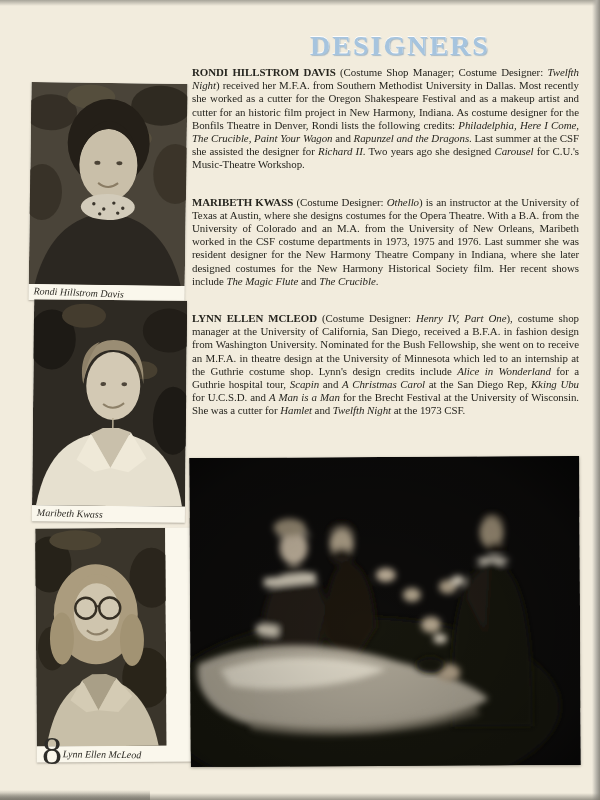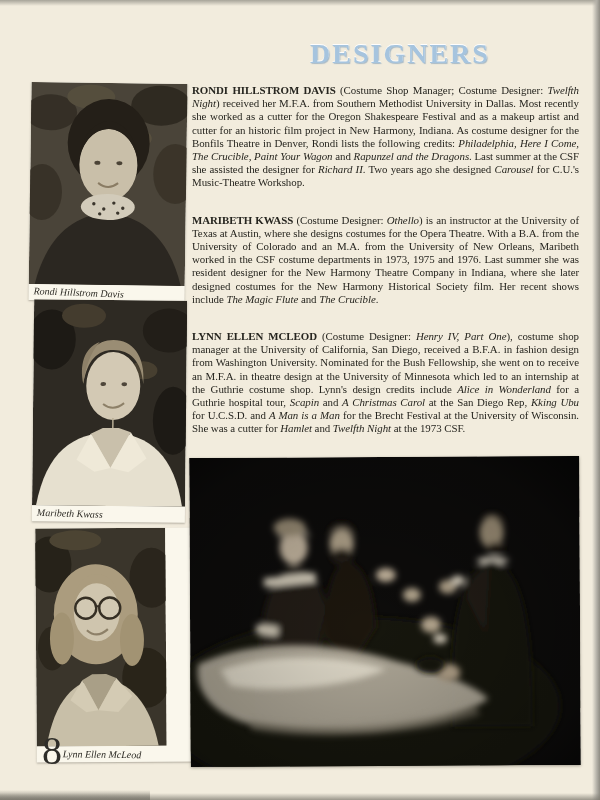--- a/index.html
+++ b/index.html
@@ -23,25 +23,24 @@
   .corner-shade { position:absolute; left:0; bottom:0; width:150px; height:10px;
     background:linear-gradient(rgba(0,0,0,0), rgba(40,38,33,.55)); }
 
   
   .page-title {
     position:absolute; left:250px; top:30px; width:300px;
     text-align:center;
     font-size:28px; font-weight:bold; letter-spacing:2px;
     color:#a6c4de;
     text-shadow:0 -1px 0 rgba(255,255,255,.9), 1px 1px 1px rgba(110,145,180,.55);
-    margin-top:8px;
-  }
-
-  
-  .bio-col { position:absolute; left:192px; top:84px; width:387px; }
+  }
+
+  
+  .bio-col { position:absolute; left:192px; top:66px; width:387px; }
   .bio-col p {
     font-size:10.9px; line-height:13.2px;
     text-align:justify; letter-spacing:-0.05px;
   }
   .bio-col p + p { margin-top:24px; }
   .seg-b { font-weight:bold; }
   .seg-i { font-style:italic; }
 
   
   .print { position:absolute; background:#faf7ec;

